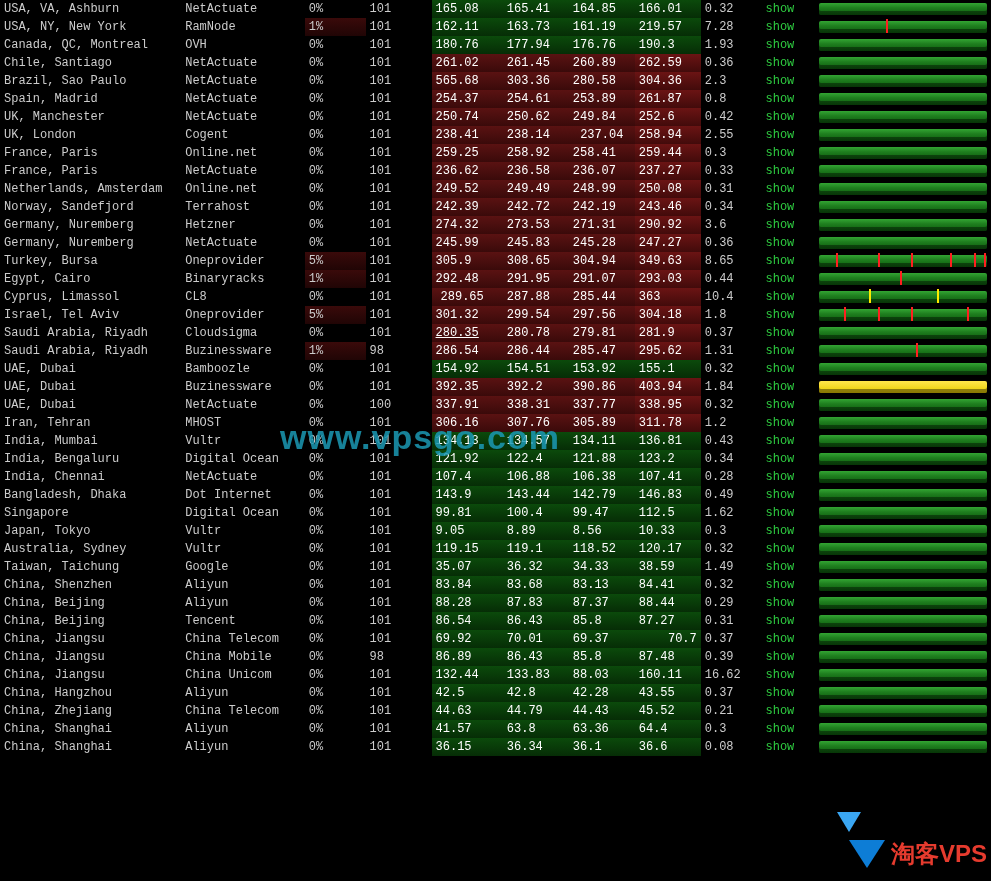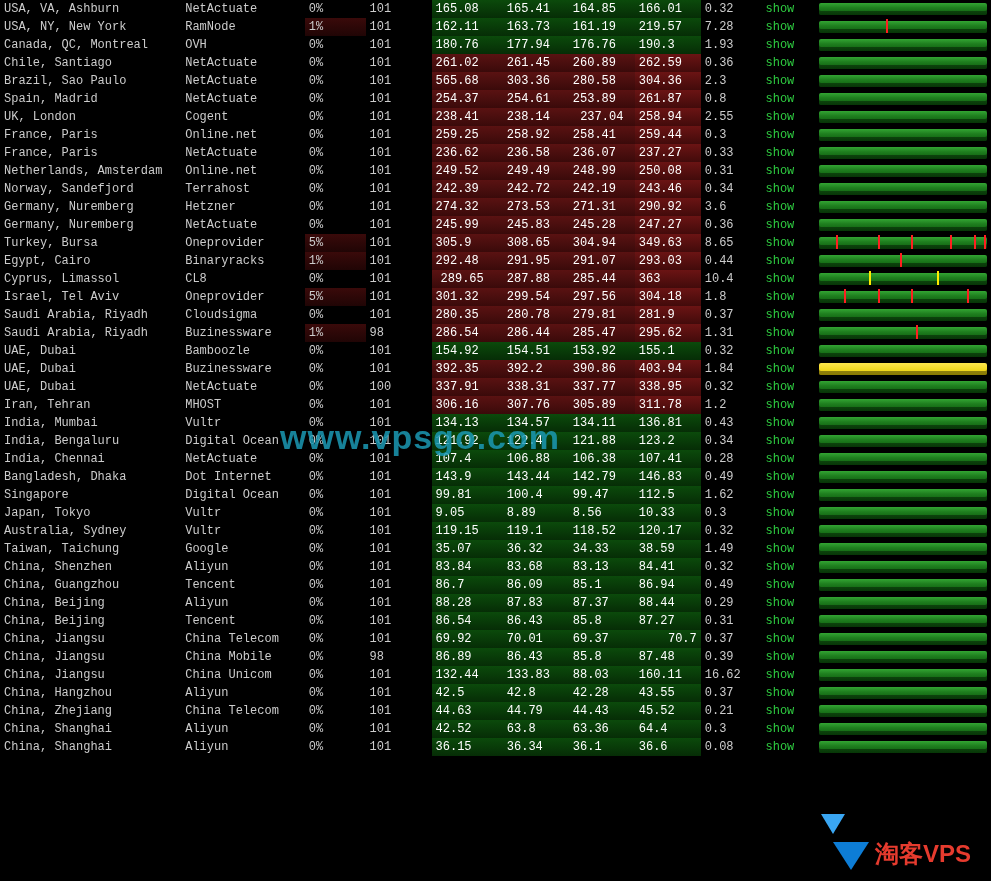--- a/index.html
+++ b/index.html
@@ -58,23 +58,23 @@
     font-size: 34px;
     font-weight: bold;
     color: rgba(27,153,180,0.85);
     font-family: Arial, sans-serif;
     letter-spacing: 1px;
     pointer-events: none;
   }
   .watermark2 {
     position: absolute;
     top: 838px;
-    right: 20px;
+    right: 4px;
     display:flex;
-    align-items:flex-end;
+    align-items:center;
     pointer-events:none;
   }
   .wm-v {
     width:0;height:0;
     border-left:18px solid transparent;
     border-right:18px solid transparent;
     border-top:28px solid #0d7dd6;
     position:relative;
   }
   .wm-v2{
@@ -179,20 +179,35 @@
       <tr>
         <td class="col-loc">Spain, Madrid</td>
         <td class="col-prov">NetActuate</td>
         <td class="col-loss">0%</td>
         <td class="col-pings">101</td>
         <td class="col-ping" style="background:linear-gradient(#5a1212,#3a0a0a);color:#fff;">254.37</td>
         <td class="col-ping" style="background:linear-gradient(#5a1212,#3a0a0a);color:#fff;">254.61</td>
         <td class="col-ping" style="background:linear-gradient(#5a1212,#3a0a0a);color:#fff;">253.89</td>
         <td class="col-ping" style="background: linear-gradient(rgb(107, 20, 20), rgb(66, 11, 11)); color: rgb(255, 255, 255);">261.87</td>
         <td class="col-var">0.8</td>
+        <td class="col-show"><span class="show-link">show</span></td>
+        <td class="col-chart">
+          <div class="chart-bar"></div>
+        </td>
+      </tr>
+      <tr>
+        <td class="col-loc">UK, Manchester</td>
+        <td class="col-prov">NetActuate</td>
+        <td class="col-loss">0%</td>
+        <td class="col-pings">101</td>
+        <td class="col-ping" style="background:linear-gradient(#5a1212,#3a0a0a);color:#fff;">250.74</td>
+        <td class="col-ping" style="background:linear-gradient(#5a1212,#3a0a0a);color:#fff;">250.62</td>
+        <td class="col-ping" style="background:linear-gradient(#5a1212,#3a0a0a);color:#fff;">249.84</td>
+        <td class="col-ping" style="background: linear-gradient(rgb(107, 20, 20), rgb(66, 11, 11)); color: rgb(255, 255, 255);">252.6</td>
+        <td class="col-var">0.42</td>
         <td class="col-show"><span class="show-link">show</span></td>
         <td class="col-chart">
           <div class="chart-bar"></div>
         </td>
       </tr>
       <tr>
         <td class="col-loc">UK, London</td>
         <td class="col-prov">Cogent</td>
         <td class="col-loss">0%</td>
         <td class="col-pings">101</td>
@@ -371,21 +386,21 @@
             <div class="spike" style="left: 55%;"></div>
             <div class="spike" style="left: 88%;"></div>
           </div>
         </td>
       </tr>
       <tr>
         <td class="col-loc">Saudi Arabia, Riyadh</td>
         <td class="col-prov">Cloudsigma</td>
         <td class="col-loss">0%</td>
         <td class="col-pings">101</td>
-        <td class="col-ping" style="background:linear-gradient(#5a1212,#3a0a0a);color:#fff;">280.35</td>
+        <td class="col-ping" style="background:linear-gradient(#5a1212,#3a0a0a);color:#fff;text-decoration:underline;">280.35</td>
         <td class="col-ping" style="background:linear-gradient(#5a1212,#3a0a0a);color:#fff;">280.78</td>
         <td class="col-ping" style="background:linear-gradient(#5a1212,#3a0a0a);color:#fff;">279.81</td>
         <td class="col-ping" style="background: linear-gradient(rgb(107, 20, 20), rgb(66, 11, 11)); color: rgb(255, 255, 255);">281.9</td>
         <td class="col-var">0.37</td>
         <td class="col-show"><span class="show-link">show</span></td>
         <td class="col-chart">
           <div class="chart-bar"></div>
         </td>
       </tr>
       <tr>
@@ -594,35 +609,20 @@
         <td class="col-ping" style="background:linear-gradient(#0b4a0b,#062d06);color:#fff;">83.68</td>
         <td class="col-ping" style="background:linear-gradient(#0b4a0b,#062d06);color:#fff;">83.13</td>
         <td class="col-ping" style="background:linear-gradient(#0b4a0b,#062d06);color:#fff;">84.41</td>
         <td class="col-var">0.32</td>
         <td class="col-show"><span class="show-link">show</span></td>
         <td class="col-chart">
           <div class="chart-bar"></div>
         </td>
       </tr>
       <tr>
-        <td class="col-loc">China, Guangzhou</td>
-        <td class="col-prov">Tencent</td>
-        <td class="col-loss">0%</td>
-        <td class="col-pings">101</td>
-        <td class="col-ping" style="background:linear-gradient(#0b4a0b,#062d06);color:#fff;">86.7</td>
-        <td class="col-ping" style="background:linear-gradient(#0b4a0b,#062d06);color:#fff;">86.09</td>
-        <td class="col-ping" style="background:linear-gradient(#0b4a0b,#062d06);color:#fff;">85.1</td>
-        <td class="col-ping" style="background:linear-gradient(#0b4a0b,#062d06);color:#fff;">86.94</td>
-        <td class="col-var">0.49</td>
-        <td class="col-show"><span class="show-link">show</span></td>
-        <td class="col-chart">
-          <div class="chart-bar"></div>
-        </td>
-      </tr>
-      <tr>
         <td class="col-loc">China, Beijing</td>
         <td class="col-prov">Aliyun</td>
         <td class="col-loss">0%</td>
         <td class="col-pings">101</td>
         <td class="col-ping" style="background:linear-gradient(#0b4a0b,#062d06);color:#fff;">88.28</td>
         <td class="col-ping" style="background:linear-gradient(#0b4a0b,#062d06);color:#fff;">87.83</td>
         <td class="col-ping" style="background:linear-gradient(#0b4a0b,#062d06);color:#fff;">87.37</td>
         <td class="col-ping" style="background:linear-gradient(#0b4a0b,#062d06);color:#fff;">88.44</td>
         <td class="col-var">0.29</td>
         <td class="col-show"><span class="show-link">show</span></td>
@@ -718,21 +718,21 @@
         <td class="col-show"><span class="show-link">show</span></td>
         <td class="col-chart">
           <div class="chart-bar"></div>
         </td>
       </tr>
       <tr>
         <td class="col-loc">China, Shanghai</td>
         <td class="col-prov">Aliyun</td>
         <td class="col-loss">0%</td>
         <td class="col-pings">101</td>
-        <td class="col-ping" style="background:linear-gradient(#0b4a0b,#062d06);color:#fff;">42.52</td>
+        <td class="col-ping" style="background:linear-gradient(#0b4a0b,#062d06);color:#fff;">41.57</td>
         <td class="col-ping" style="background:linear-gradient(#0b4a0b,#062d06);color:#fff;">63.8</td>
         <td class="col-ping" style="background:linear-gradient(#0b4a0b,#062d06);color:#fff;">63.36</td>
         <td class="col-ping" style="background:linear-gradient(#0b4a0b,#062d06);color:#fff;">64.4</td>
         <td class="col-var">0.3</td>
         <td class="col-show"><span class="show-link">show</span></td>
         <td class="col-chart">
           <div class="chart-bar"></div>
         </td>
       </tr>
       <tr>

